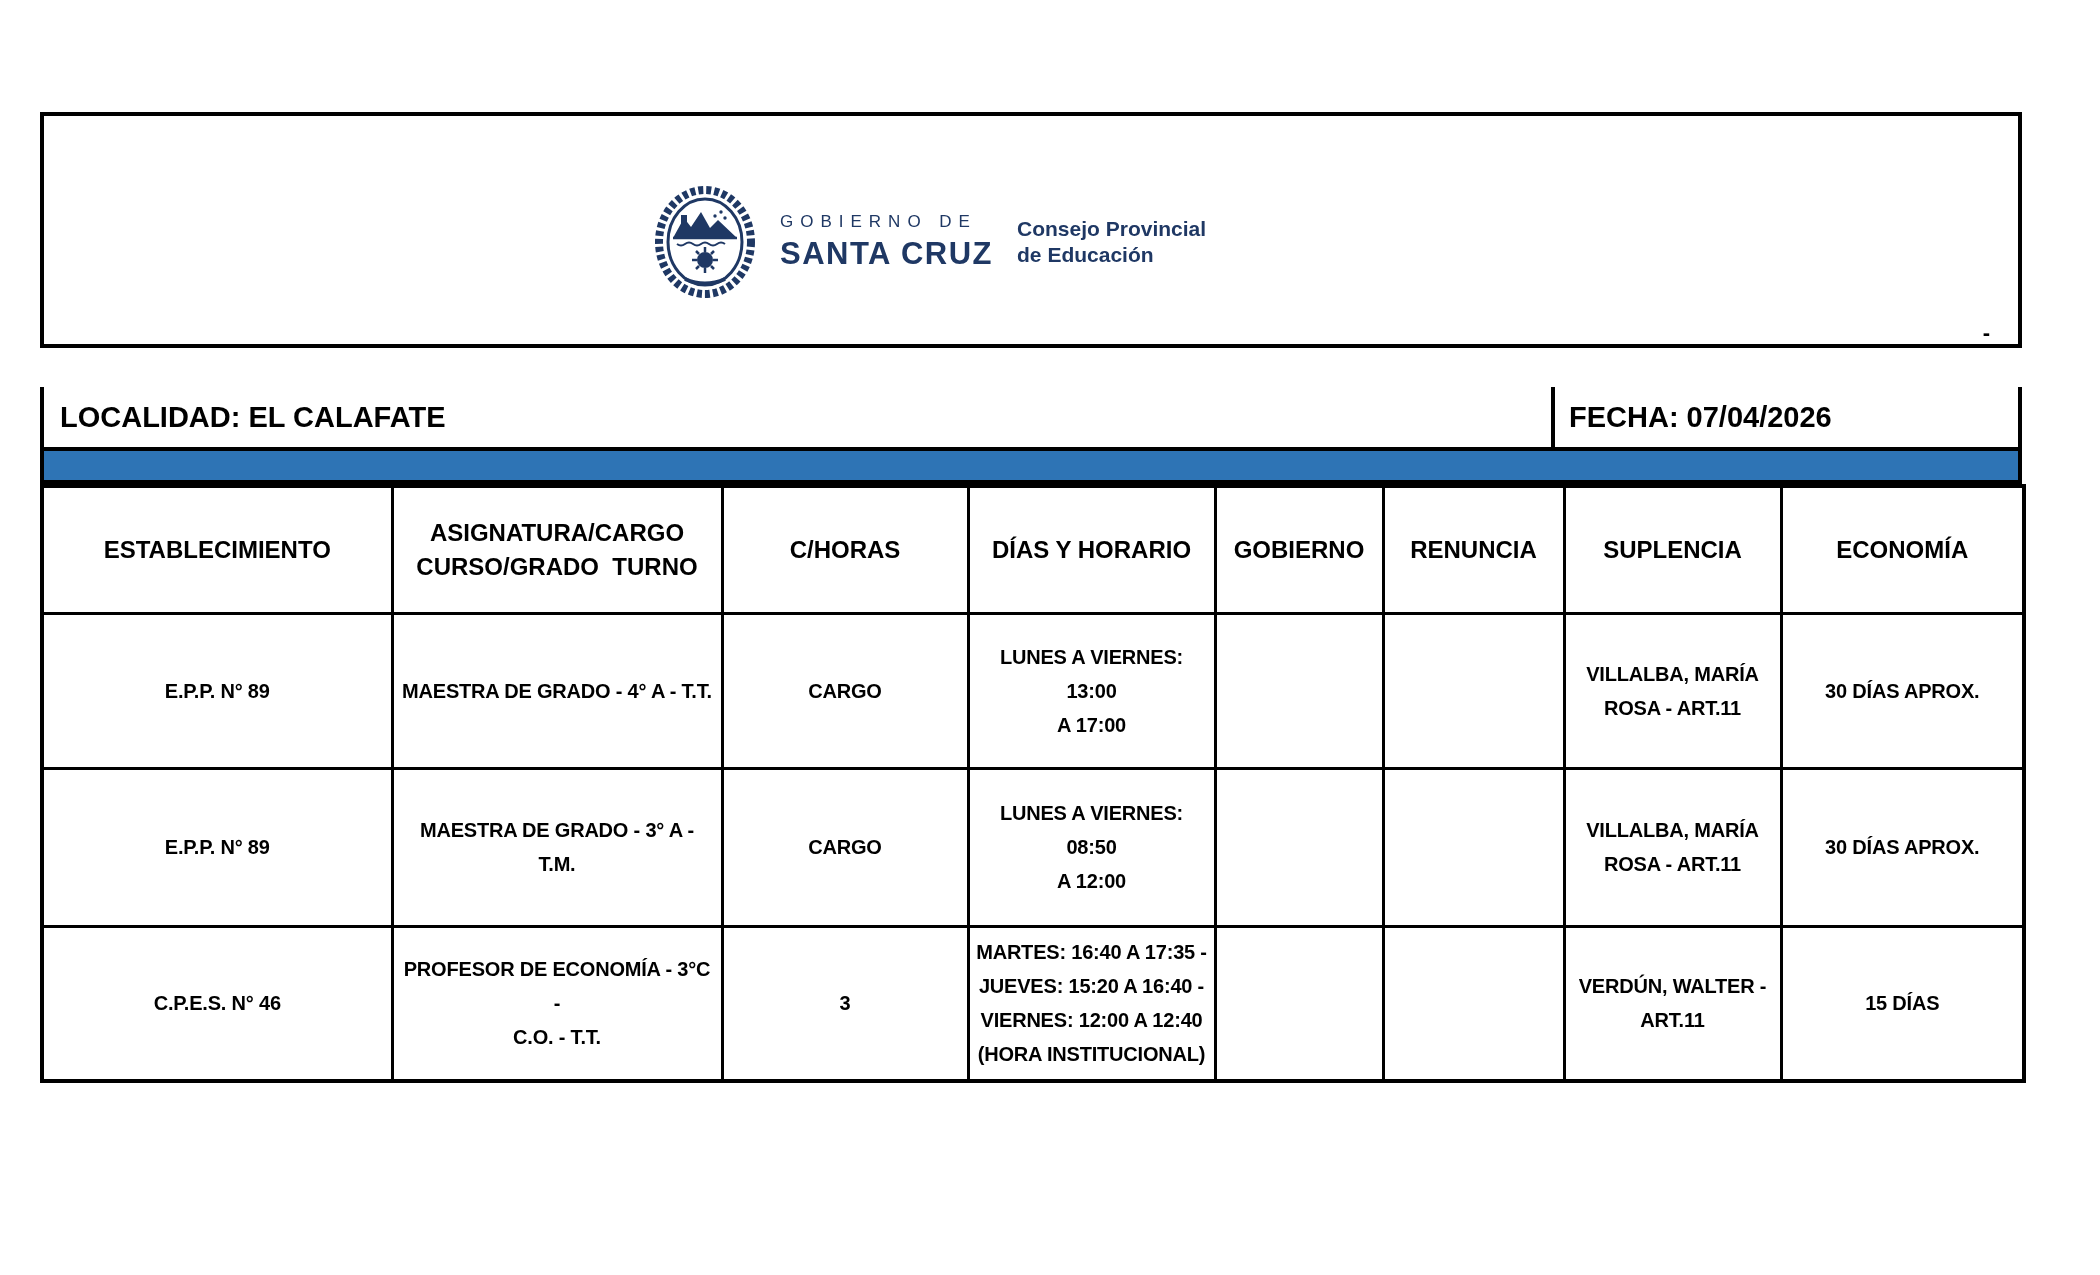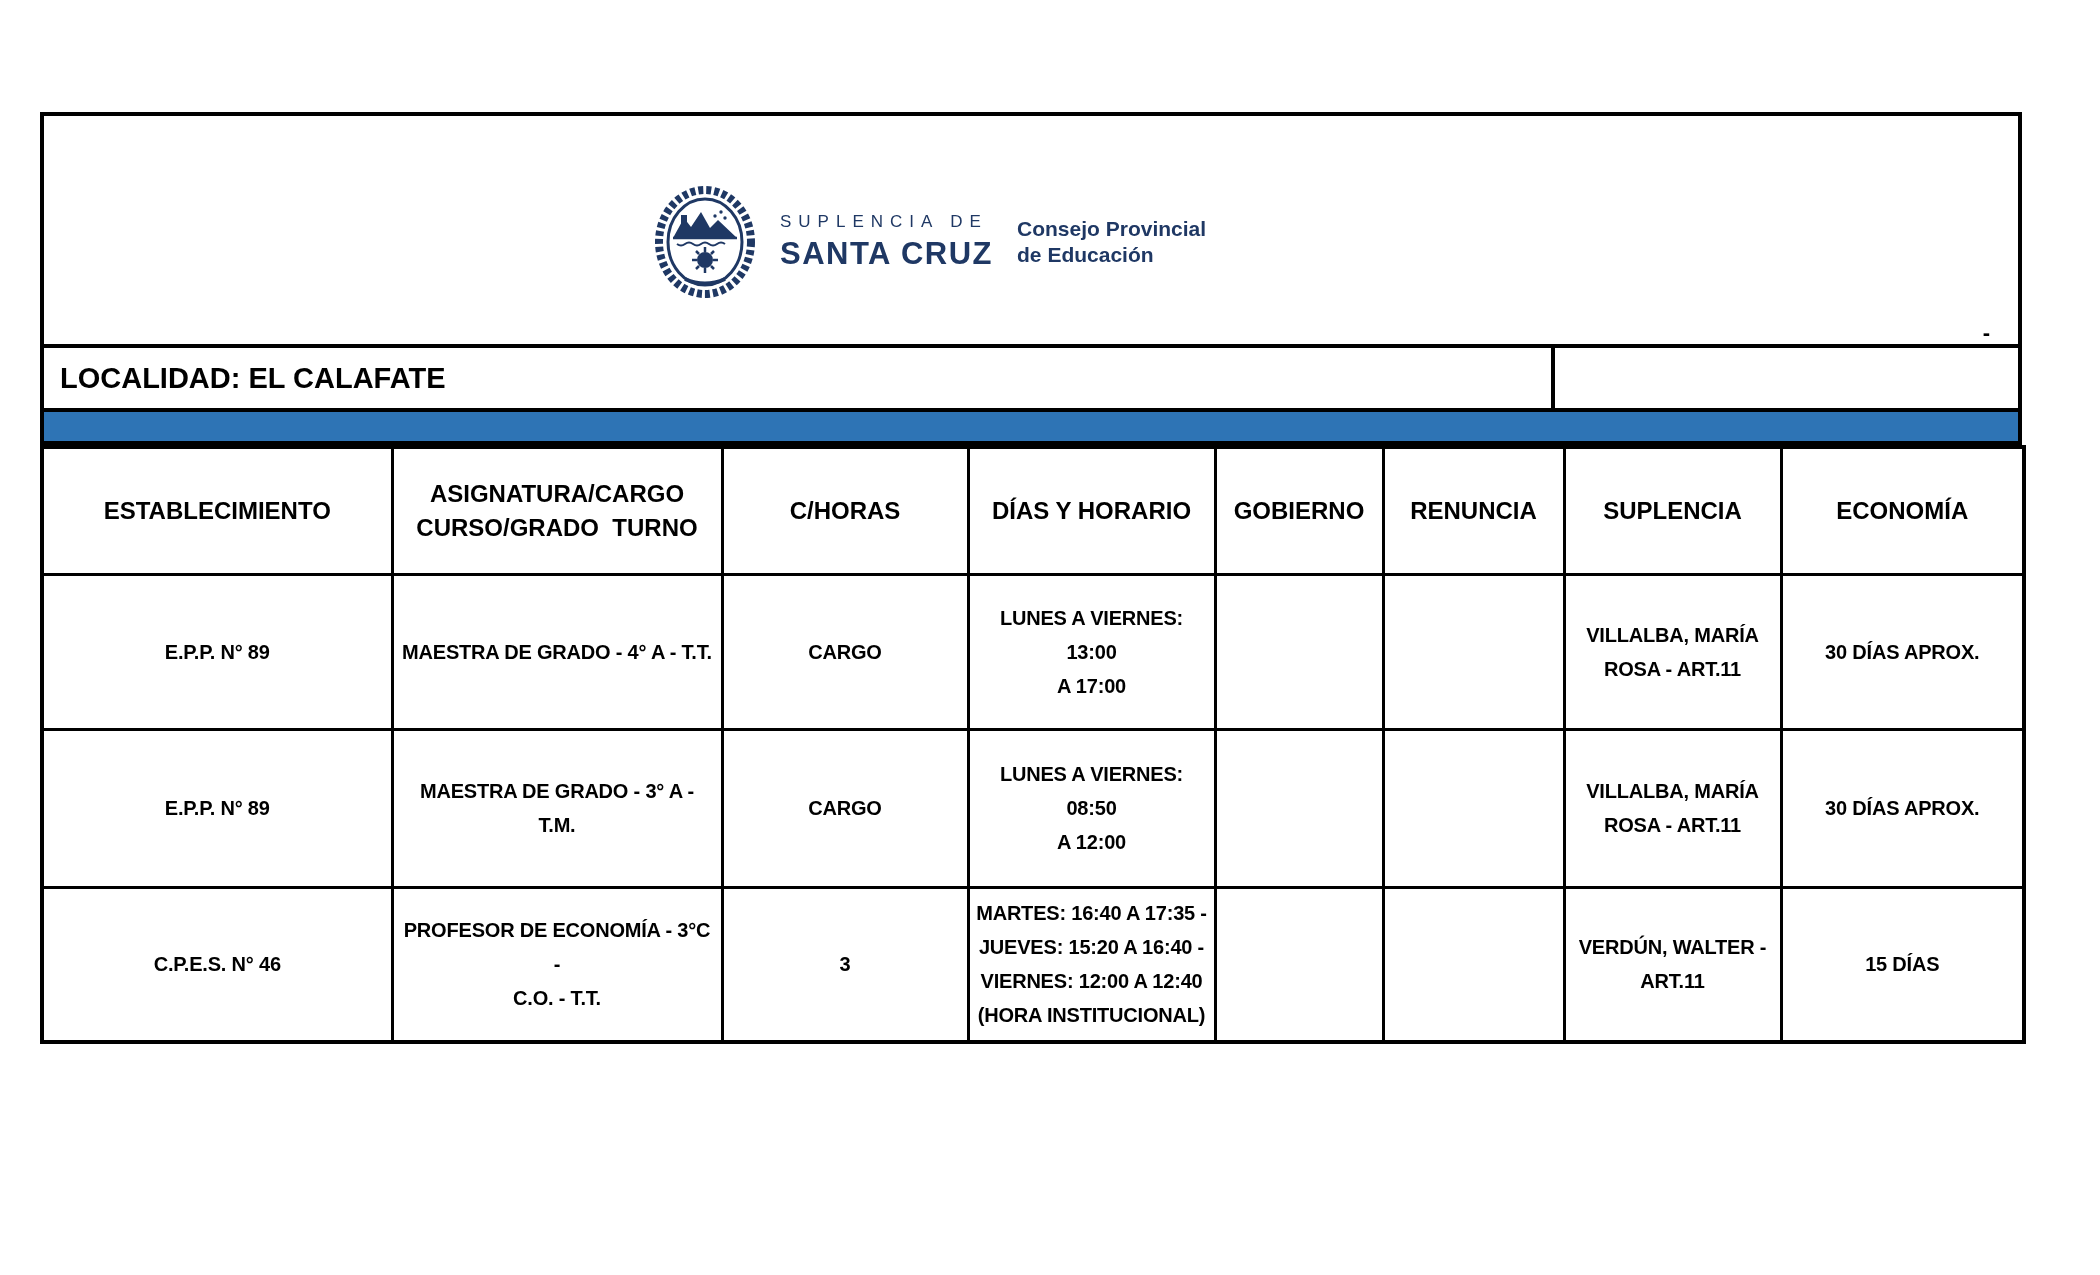--- a/index.html
+++ b/index.html
@@ -54,21 +54,21 @@
     border-bottom:3px solid #000;
     padding:0 14px 3px 14px;
     letter-spacing:0.5px;white-space:nowrap;
   }
 
   
   .info-row{
     height:64px;
     border-left:4px solid #000;border-right:4px solid #000;border-bottom:4px solid #000;
     display:flex;background:#fff;
-    font-size:29px;font-weight:700;
+    font-size:29px;font-weight:700;margin-top:39px;
   }
   .info-row .loc{
     width:1511px;border-right:4px solid #000;
     display:flex;align-items:center;padding-left:16px;
   }
   .info-row .fec{
     flex:1;display:flex;align-items:center;padding-left:14px;
   }
 
   
@@ -123,35 +123,38 @@
             <line x1="37" y1="74" x2="42" y2="74"></line>
             <line x1="58" y1="74" x2="63" y2="74"></line>
             <line x1="41" y1="65" x2="44" y2="68"></line>
             <line x1="56" y1="80" x2="59" y2="83"></line>
             <line x1="59" y1="65" x2="56" y2="68"></line>
             <line x1="44" y1="80" x2="41" y2="83"></line>
           </g>
           <path d="M30 93 Q50 102 70 93" fill="none" stroke="#1F3864" stroke-width="4"></path>
         </svg>
         <div class="wordmark">
-          <div class="gob">SUPLENCIA DE</div>
+          <div class="gob">GOBIERNO DE</div>
           <div class="scz">SANTA CRUZ</div>
         </div>
         <div class="council">
           <div>Consejo Provincial</div>
           <div>de Educación</div>
         </div>
       </div>
       <div class="dash">-</div>
     </div>
 
 
     <div class="info-row">
       <div class="loc">
         <span>LOCALIDAD: EL CALAFATE</span>
+      </div>
+      <div class="fec">
+        <span>FECHA: 07/04/2026</span>
       </div>
     </div>
 
     <div class="strip"></div>
 
     <table class="offers">
       <colgroup>
         <col style="width:350px">
           <col style="width:330px">
           <col style="width:246px">

